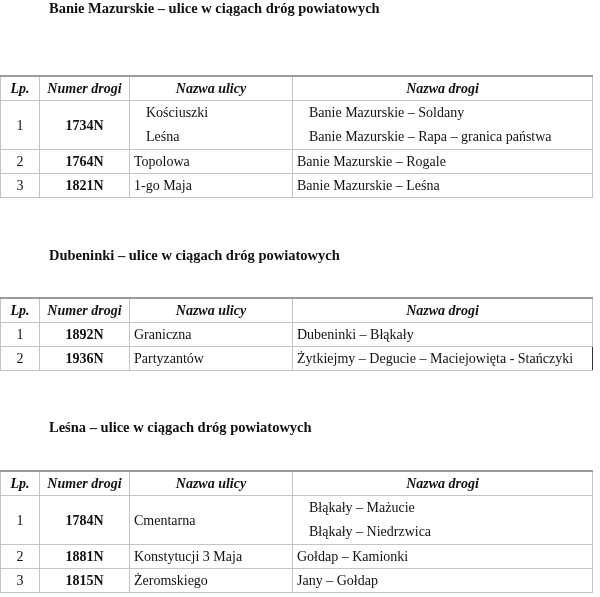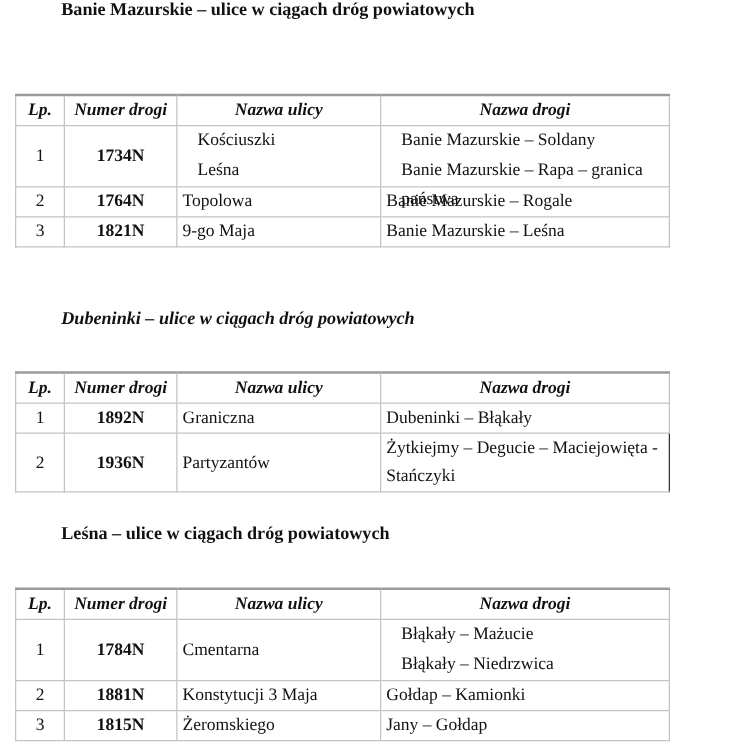--- a/index.html
+++ b/index.html
@@ -5,21 +5,21 @@
   html, body { margin: 0; padding: 0; background: #ffffff; }
   body {
     width: 600px; height: 597px; position: relative; overflow: hidden;
     font-family: "Liberation Serif", serif; color: #111;
   }
   .section-title {
     position: absolute; left: 49px;
     font-size: 14.5px; font-weight: bold; margin: 0;
   }
   table.roads {
-    position: absolute; left: 12px; width: 524px;
+    position: absolute; left: 0; width: 593px;
     border-collapse: collapse; font-size: 14px;
     table-layout: fixed;
   }
   table.roads td, table.roads th {
     border: 1px solid #c4c4c4; padding: 0 4px; height: 23px;
     vertical-align: middle; line-height: 23px;
   }
   table.roads tr.head th { border-top: 2px solid #9a9a9a; }
   table.roads tr.head th { font-style: italic; font-weight: bold; text-align: center; }
   table.roads tr.sep-dark td { border-top: 1.5px solid #333; }
@@ -63,27 +63,27 @@
   </tr>
   <tr class="sep-dark">
     <td class="lp">2</td>
     <td class="num">1764N</td>
     <td>Topolowa</td>
     <td>Banie Mazurskie – Rogale</td>
   </tr>
   <tr class="last">
     <td class="lp">3</td>
     <td class="num">1821N</td>
-    <td>9-go Maja</td>
+    <td>1-go Maja</td>
     <td>Banie Mazurskie – Leśna</td>
   </tr>
 </tbody>
   </table>
 
-<h2 class="section-title" style="top:247px;font-style:italic;">Dubeninki – ulice w ciągach dróg powiatowych</h2>
+<h2 class="section-title" style="top:247px;">Dubeninki – ulice w ciągach dróg powiatowych</h2>
 <table class="roads" style="top:297px;">
   <colgroup>
       <col class="c1">
       <col class="c2">
       <col class="c3">
       <col class="c4">
     </colgroup>
   <tbody>
       <tr class="head">
     <th>Lp.</th>

